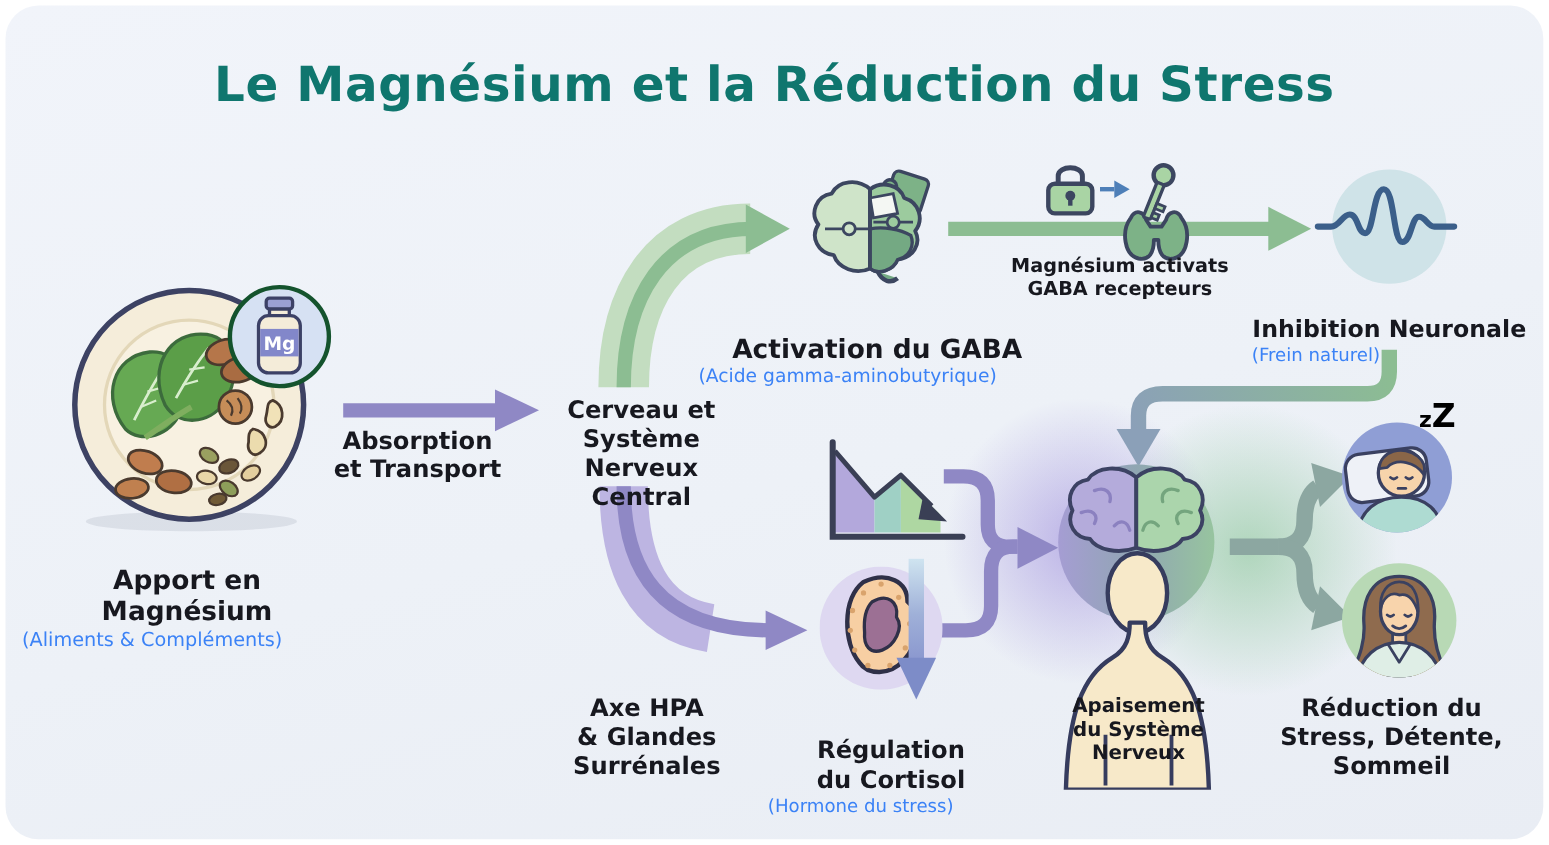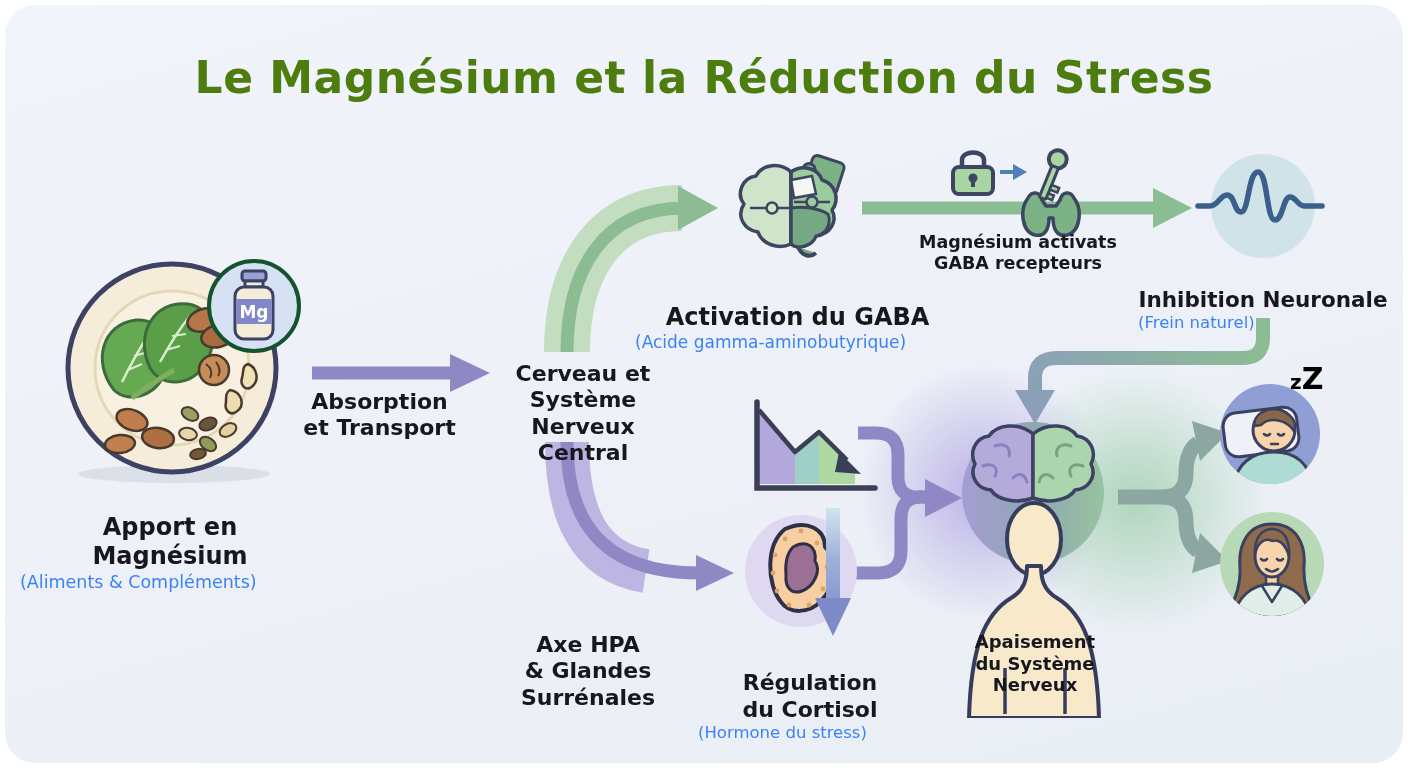--- a/index.html
+++ b/index.html
@@ -4,21 +4,21 @@
 <style>
   html,body{margin:0;padding:0;background:#ffffff;}
   .stage{position:relative;width:1408px;height:768px;background:#ffffff;overflow:hidden;
          font-family:"DejaVu Sans","Liberation Sans",sans-serif;}
   .canvas{position:absolute;left:5px;top:5px;width:1398px;height:758px;border-radius:30px;
           background:linear-gradient(165deg,#f1f4fa 0%,#edf1f7 55%,#e9edf4 100%);}
   .abs{position:absolute;}
   .lbl{position:absolute;font-weight:700;color:#17181f;text-align:center;white-space:pre-line;line-height:1.2;}
   .sub{font-weight:400;color:#3b82f6;text-align:left;white-space:pre-line;line-height:1.15;}
   .title{position:absolute;left:0;top:52px;width:1408px;text-align:center;font-size:44px;
-         font-weight:800;color:#4d7c0f;letter-spacing:.5px;}
+         font-weight:800;color:#0f766e;letter-spacing:.5px;}
   .glow{position:absolute;border-radius:50%;pointer-events:none;}
   .glow-purple{left:858px;top:362px;width:250px;height:260px;
      background:radial-gradient(closest-side,rgba(138,116,214,.50),rgba(138,116,214,0));}
   .glow-green{left:1000px;top:368px;width:270px;height:265px;
      background:radial-gradient(closest-side,rgba(110,185,125,.48),rgba(110,185,125,0));}
   .badge{position:absolute;left:207px;top:259px;width:94px;height:94px;border-radius:50%;
          background:#d6e1f3;border:4px solid #14532d;box-sizing:border-box;}
   .wavecirc{position:absolute;left:1196px;top:152px;width:134px;height:108px;}
   .zz{position:absolute;left:1290px;top:364px;font-weight:800;color:#000000;font-size:30px;display:block;line-height:1;}
   .zz::first-letter{font-size:20px;}
@@ -305,13 +305,16 @@
       <rect x="48" y="62" width="12" height="14" fill="#f8d4ac" stroke="#3a4160" stroke-width="2.5"></rect>
       <ellipse cx="54" cy="46" rx="17" ry="21" fill="#f8d4ac" stroke="#3a4160" stroke-width="3"></ellipse>
       <path d="M 37,44 C 36,28 44,19 54,19 C 66,19 72,30 71,46 C 67,34 61,29 54,31 C 46,27 39,34 37,44 Z" fill="#8f6b4e" stroke="#3a4160" stroke-width="2.5"></path>
       <path d="M 43,49 Q 46,52 49,49 M 59,49 Q 62,52 65,49" stroke="#3a4160" stroke-width="2.5" fill="none" stroke-linecap="round"></path>
       <path d="M 48,59 Q 54,64 60,59" stroke="#3a4160" stroke-width="2.5" fill="none" stroke-linecap="round"></path>
       <path d="M 16,108 C 18,88 34,74 54,74 C 74,74 90,88 92,108 Z" fill="#dfeee6" stroke="#3a4160" stroke-width="3"></path>
       <path d="M 44,76 L 54,92 L 64,76" stroke="#3a4160" stroke-width="2.5" fill="none" stroke-linejoin="round"></path>
     </g>
   </svg>
 
+  <div class="lbl" style="left:1153px;top:632px;width:224px;font-size:22px;">Réduction du
+Stress, Détente,
+Sommeil</div>
 </div>
 
 </body></html>

